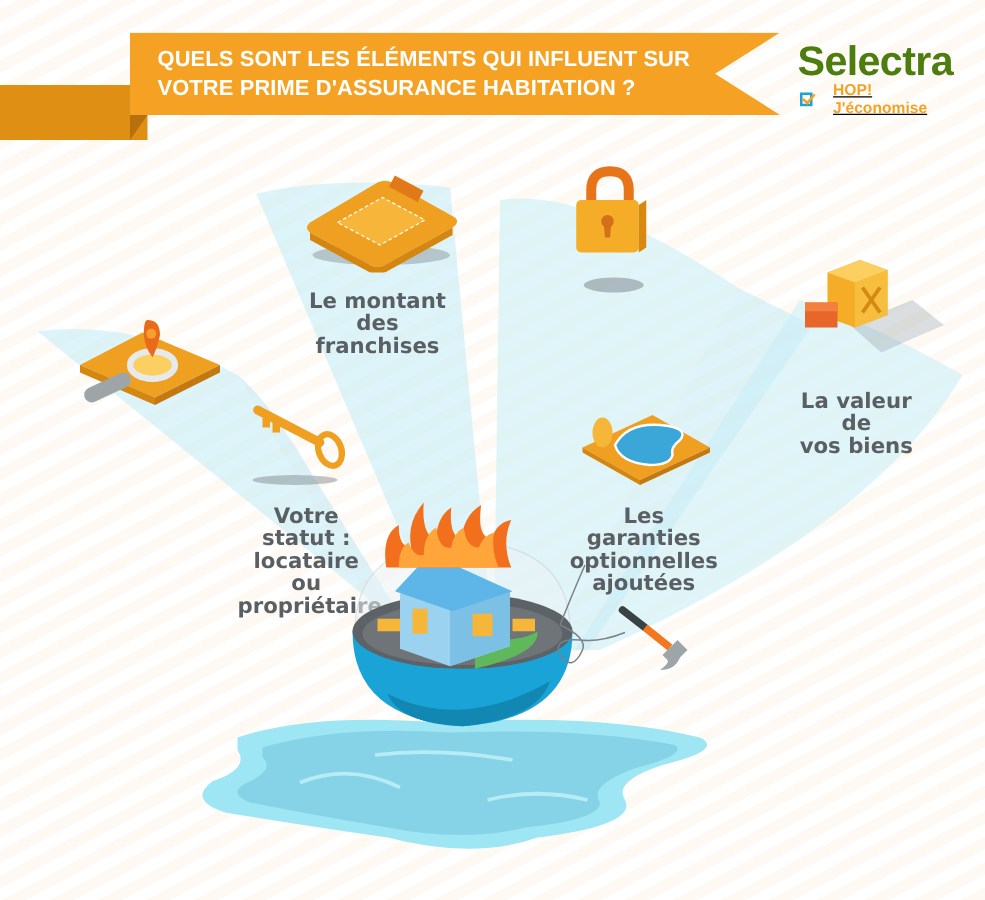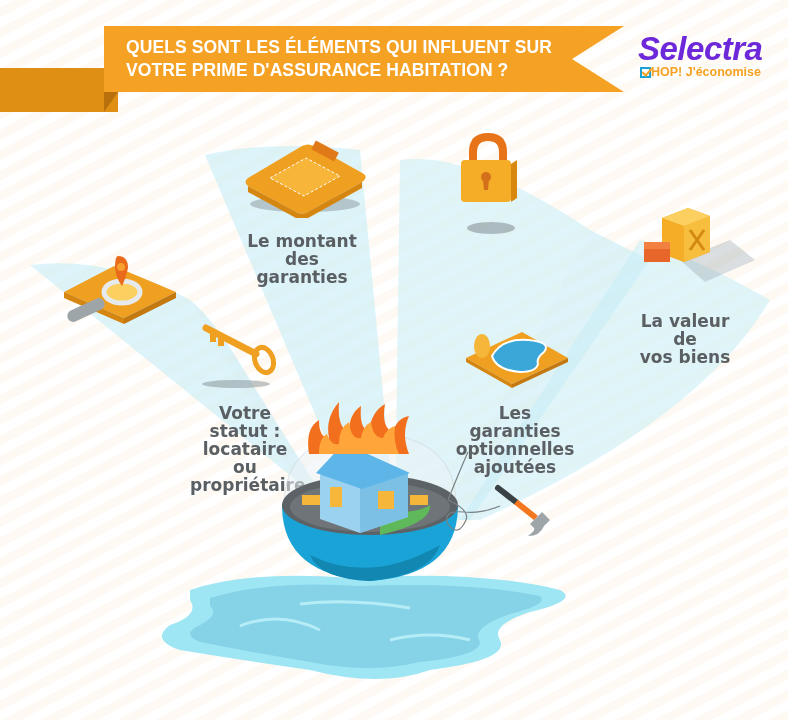--- a/index.html
+++ b/index.html
@@ -28,24 +28,24 @@
     padding: 10px 0 12px 22px;
   }
   .ribbon-line {
     display: block; color: #ffffff; font-family: "Liberation Sans", sans-serif;
     font-weight: bold; font-size: 17.5px; line-height: 23px; letter-spacing: 0.1px;
   }
 
   
   .logo { position: absolute; left: 638px; top: 32px; width: 130px; }
   .logo-name {
-    display: block; color: #6d28d9; font-family: "Liberation Sans", sans-serif;
-    font-weight: bold; font-size: 33px; line-height: 34px; letter-spacing: -0.5px; font-style: italic;
-  }
-  .logo-tag { display: flex; align-items: center; gap: 0; margin-top: -1px; margin-left: 2px; }
+    display: block; color: #4d7c0f; font-family: "Liberation Sans", sans-serif;
+    font-weight: bold; font-size: 33px; line-height: 34px; letter-spacing: -0.5px;
+  }
+  .logo-tag { display: flex; align-items: center; gap: 16px; margin-top: -1px; margin-left: 2px; text-decoration: underline; }
   .logo-check {
     width: 11px; height: 11px; border: 2px solid #1aa3d6; position: relative;
   }
   .logo-check::after {
     content: ""; position: absolute; left: 2px; top: -3px; width: 4px; height: 8px;
     border-right: 2px solid #f5a224; border-bottom: 2px solid #f5a224; transform: rotate(40deg);
   }
   .logo-tagline {
     color: #f5a224; font-family: "Liberation Sans", sans-serif; font-weight: bold; font-size: 12.5px;
   }
@@ -86,21 +86,21 @@
 
 <svg class="abs" style="left:240px;top:138px" width="130" height="80">
   <ellipse cx="65" cy="66" rx="55" ry="8" fill="rgba(120,130,135,0.4)"></ellipse>
   <path d="M8 40 L62 8 Q68 5 74 8 L124 36 Q128 40 122 44 L68 74 Q62 77 56 74 L8 48 Q3 44 8 40 Z" fill="#f0a020"></path>
   <path d="M8 48 L56 74 Q62 77 68 74 L122 44 L122 50 L68 80 Q62 82 56 80 L8 54 Z" fill="#d58610"></path>
   <path d="M30 40 L66 20 L100 38 L64 58 Z" fill="#f7b53a" stroke="#fff" stroke-dasharray="3 2" stroke-width="1"></path>
   <rect x="72" y="8" width="26" height="10" fill="#e07a18" transform="rotate(28 85 13)"></rect>
 </svg>
 <div class="label" style="left:242px;top:232px;width:120px">
   <span>Le montant</span>
-  <span>des garanties</span>
+  <span>des franchises</span>
 </div>
 
 <svg class="abs" style="left:455px;top:132px" width="70" height="110">
   <path d="M18 30 L18 20 Q18 5 33 5 Q48 5 48 20 L48 30" fill="none" stroke="#e8741a" stroke-width="8"></path>
   <rect x="6" y="28" width="50" height="42" rx="4" fill="#f5ac26"></rect>
   <path d="M56 32 L62 28 L62 66 L56 70 Z" fill="#d8880f"></path>
   <circle cx="31" cy="45" r="5" fill="#d4701a"></circle>
   <path d="M28 47 L34 47 L33 58 L29 58 Z" fill="#d4701a"></path>
   <ellipse cx="36" cy="96" rx="24" ry="6" fill="rgba(120,130,135,0.5)"></ellipse>
 </svg>

